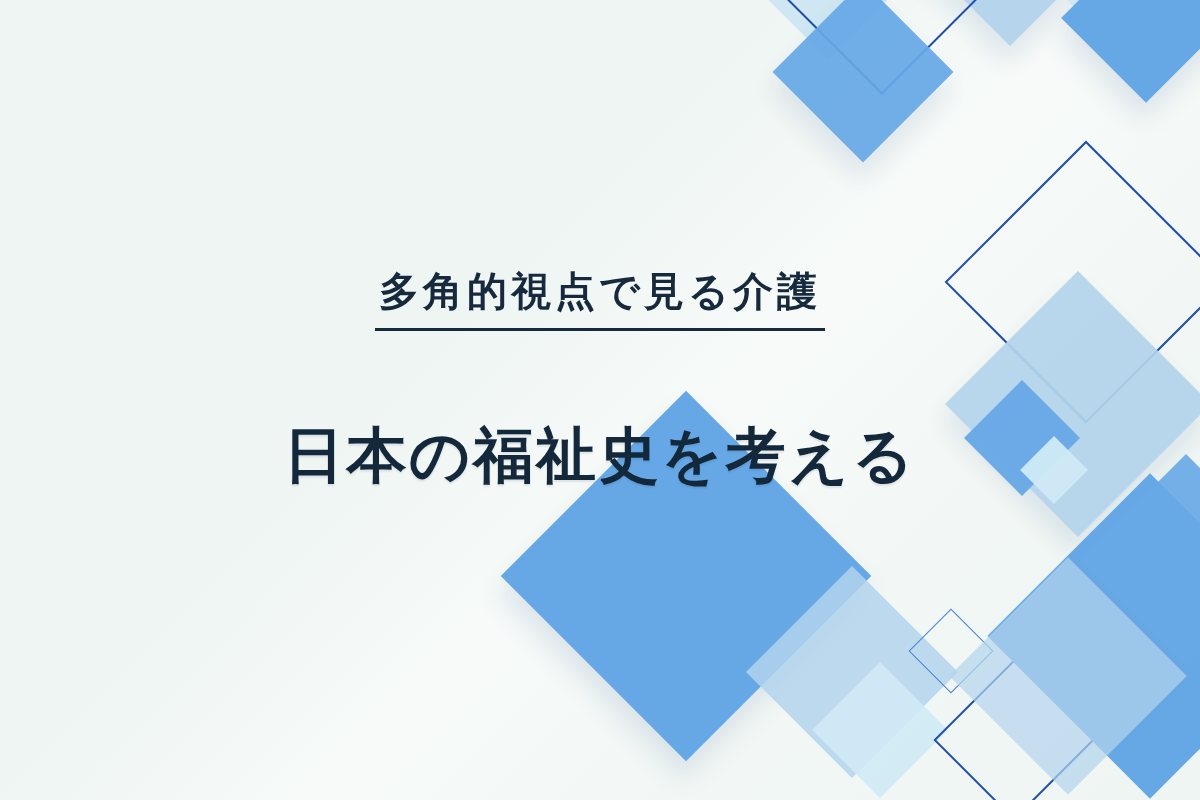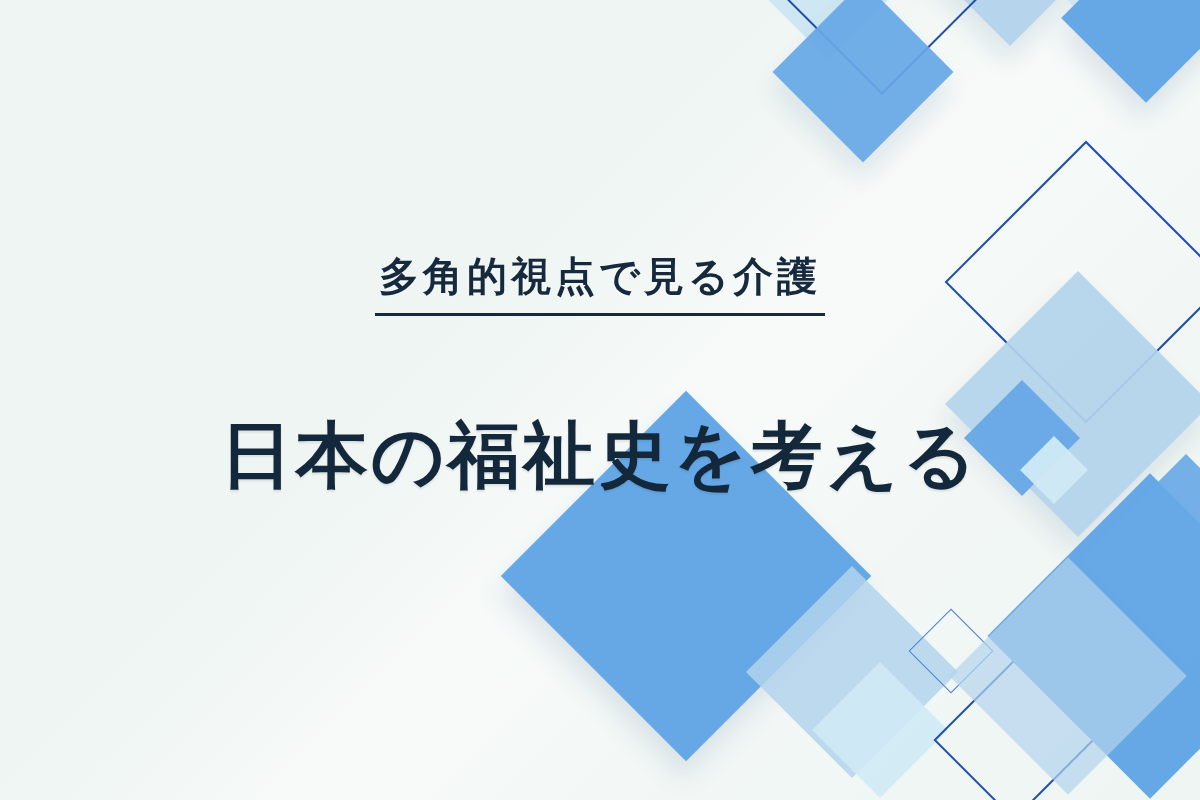--- a/index.html
+++ b/index.html
@@ -77,21 +77,21 @@
     font-weight: 700;
     letter-spacing: 0.10em;
     color: #16293d;
     line-height: 1.1;
     white-space: nowrap;
     text-shadow: 0 1px 0 rgba(255,255,255,0.35);
   }
 
   #main-title {
     font-family: "Liberation Serif", "DejaVu Serif", serif;
-    font-size: 72px;
+    font-size: 60px;
     font-weight: 700;
     letter-spacing: 0.045em;
     color: #14283c;
     line-height: 1.12;
     white-space: nowrap;
     text-shadow: 0 2px 2px rgba(20,40,60,0.10);
   }
 </style>
 </head>
 <body>

